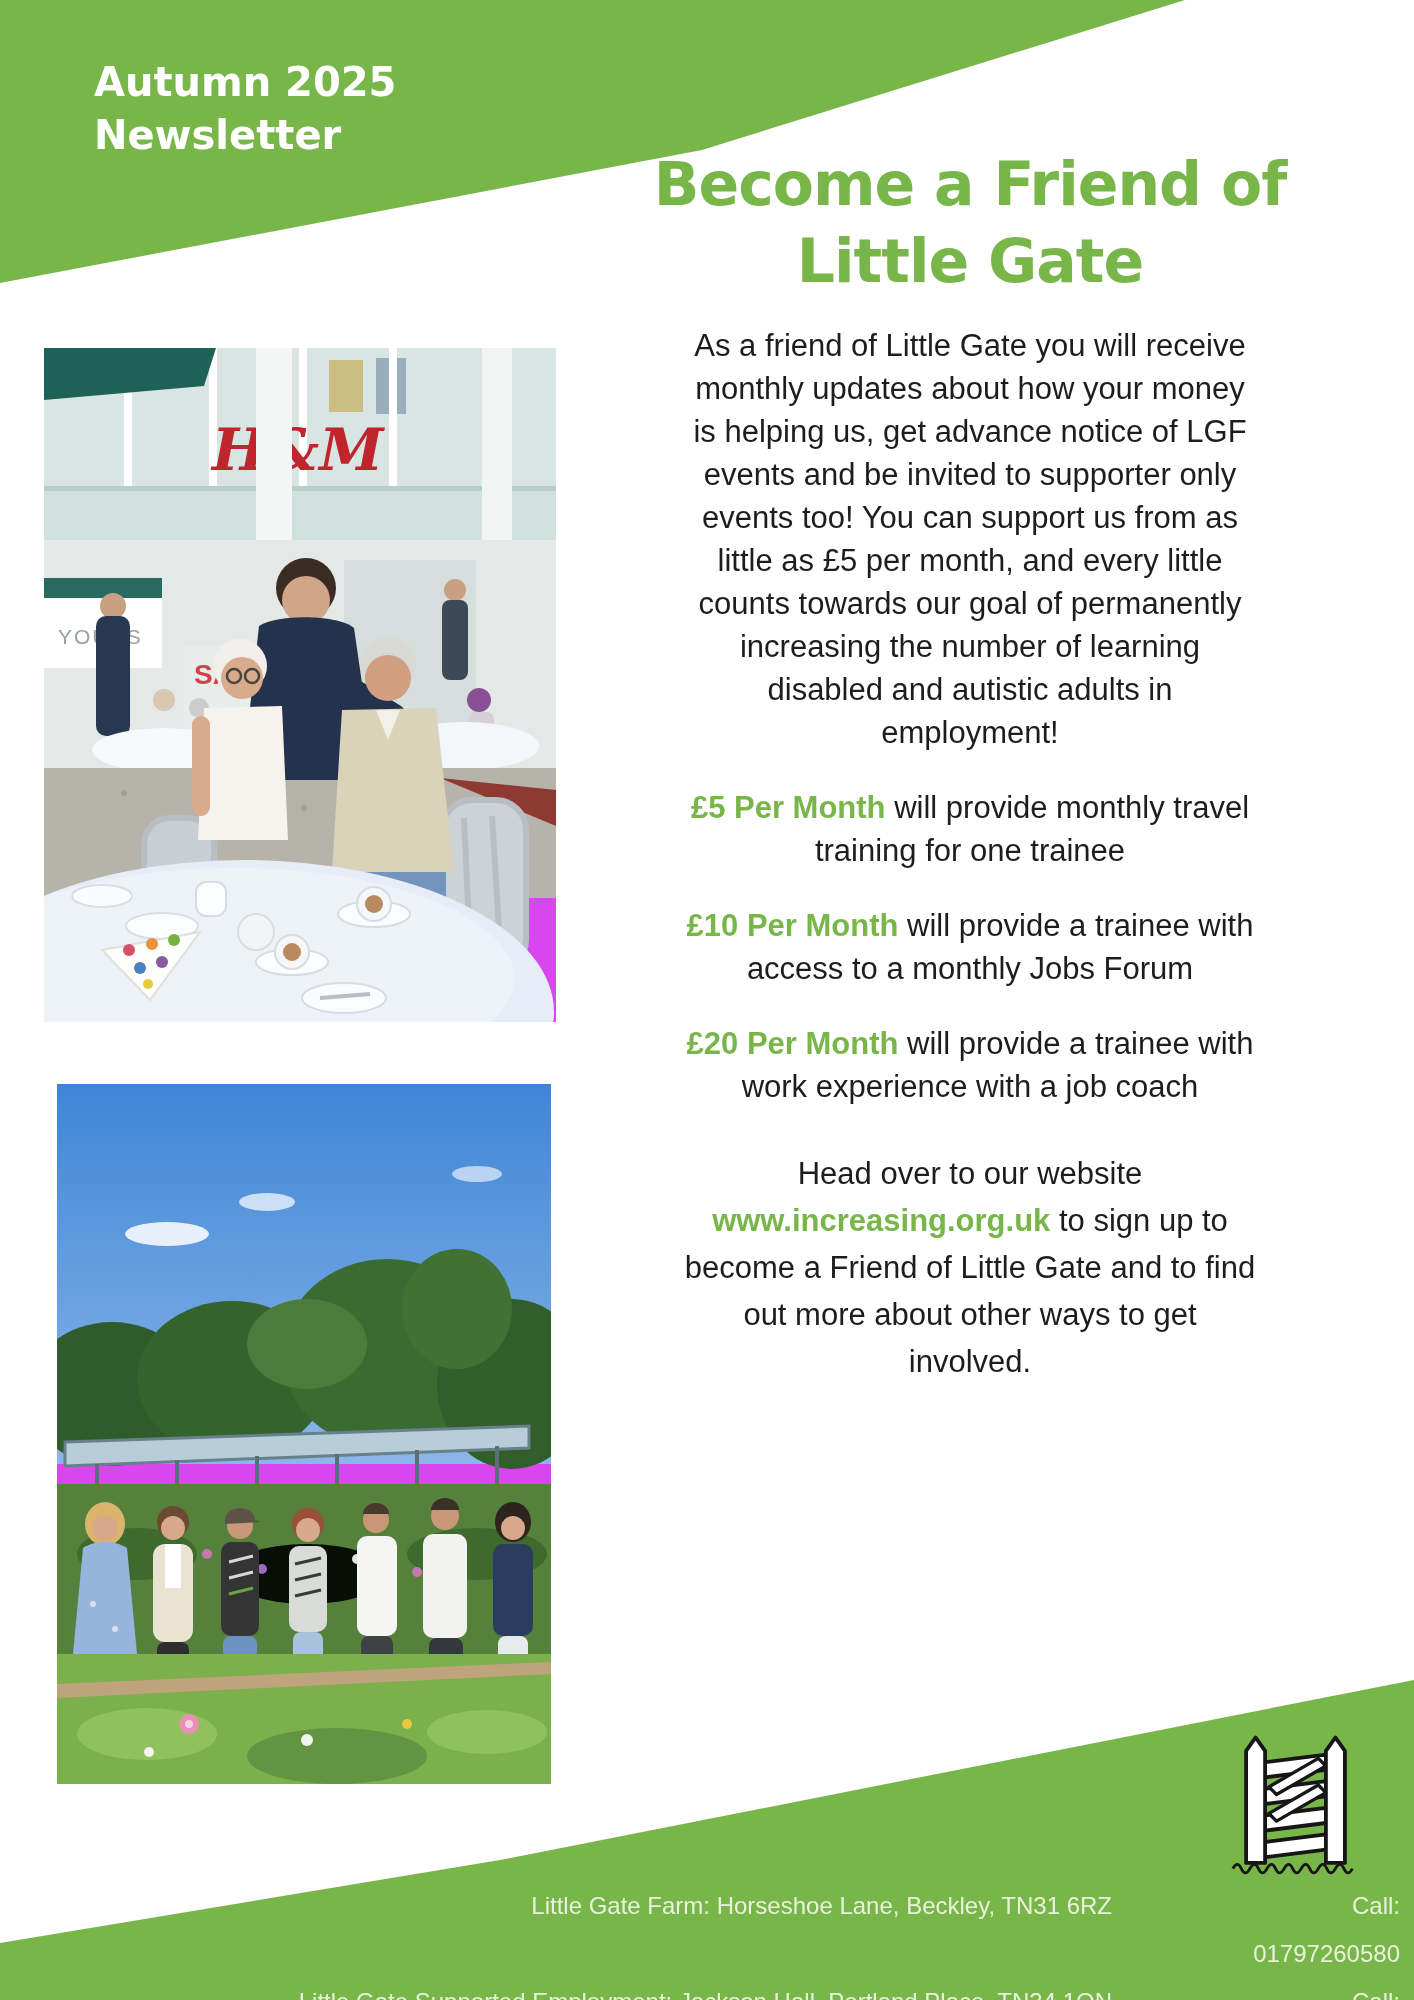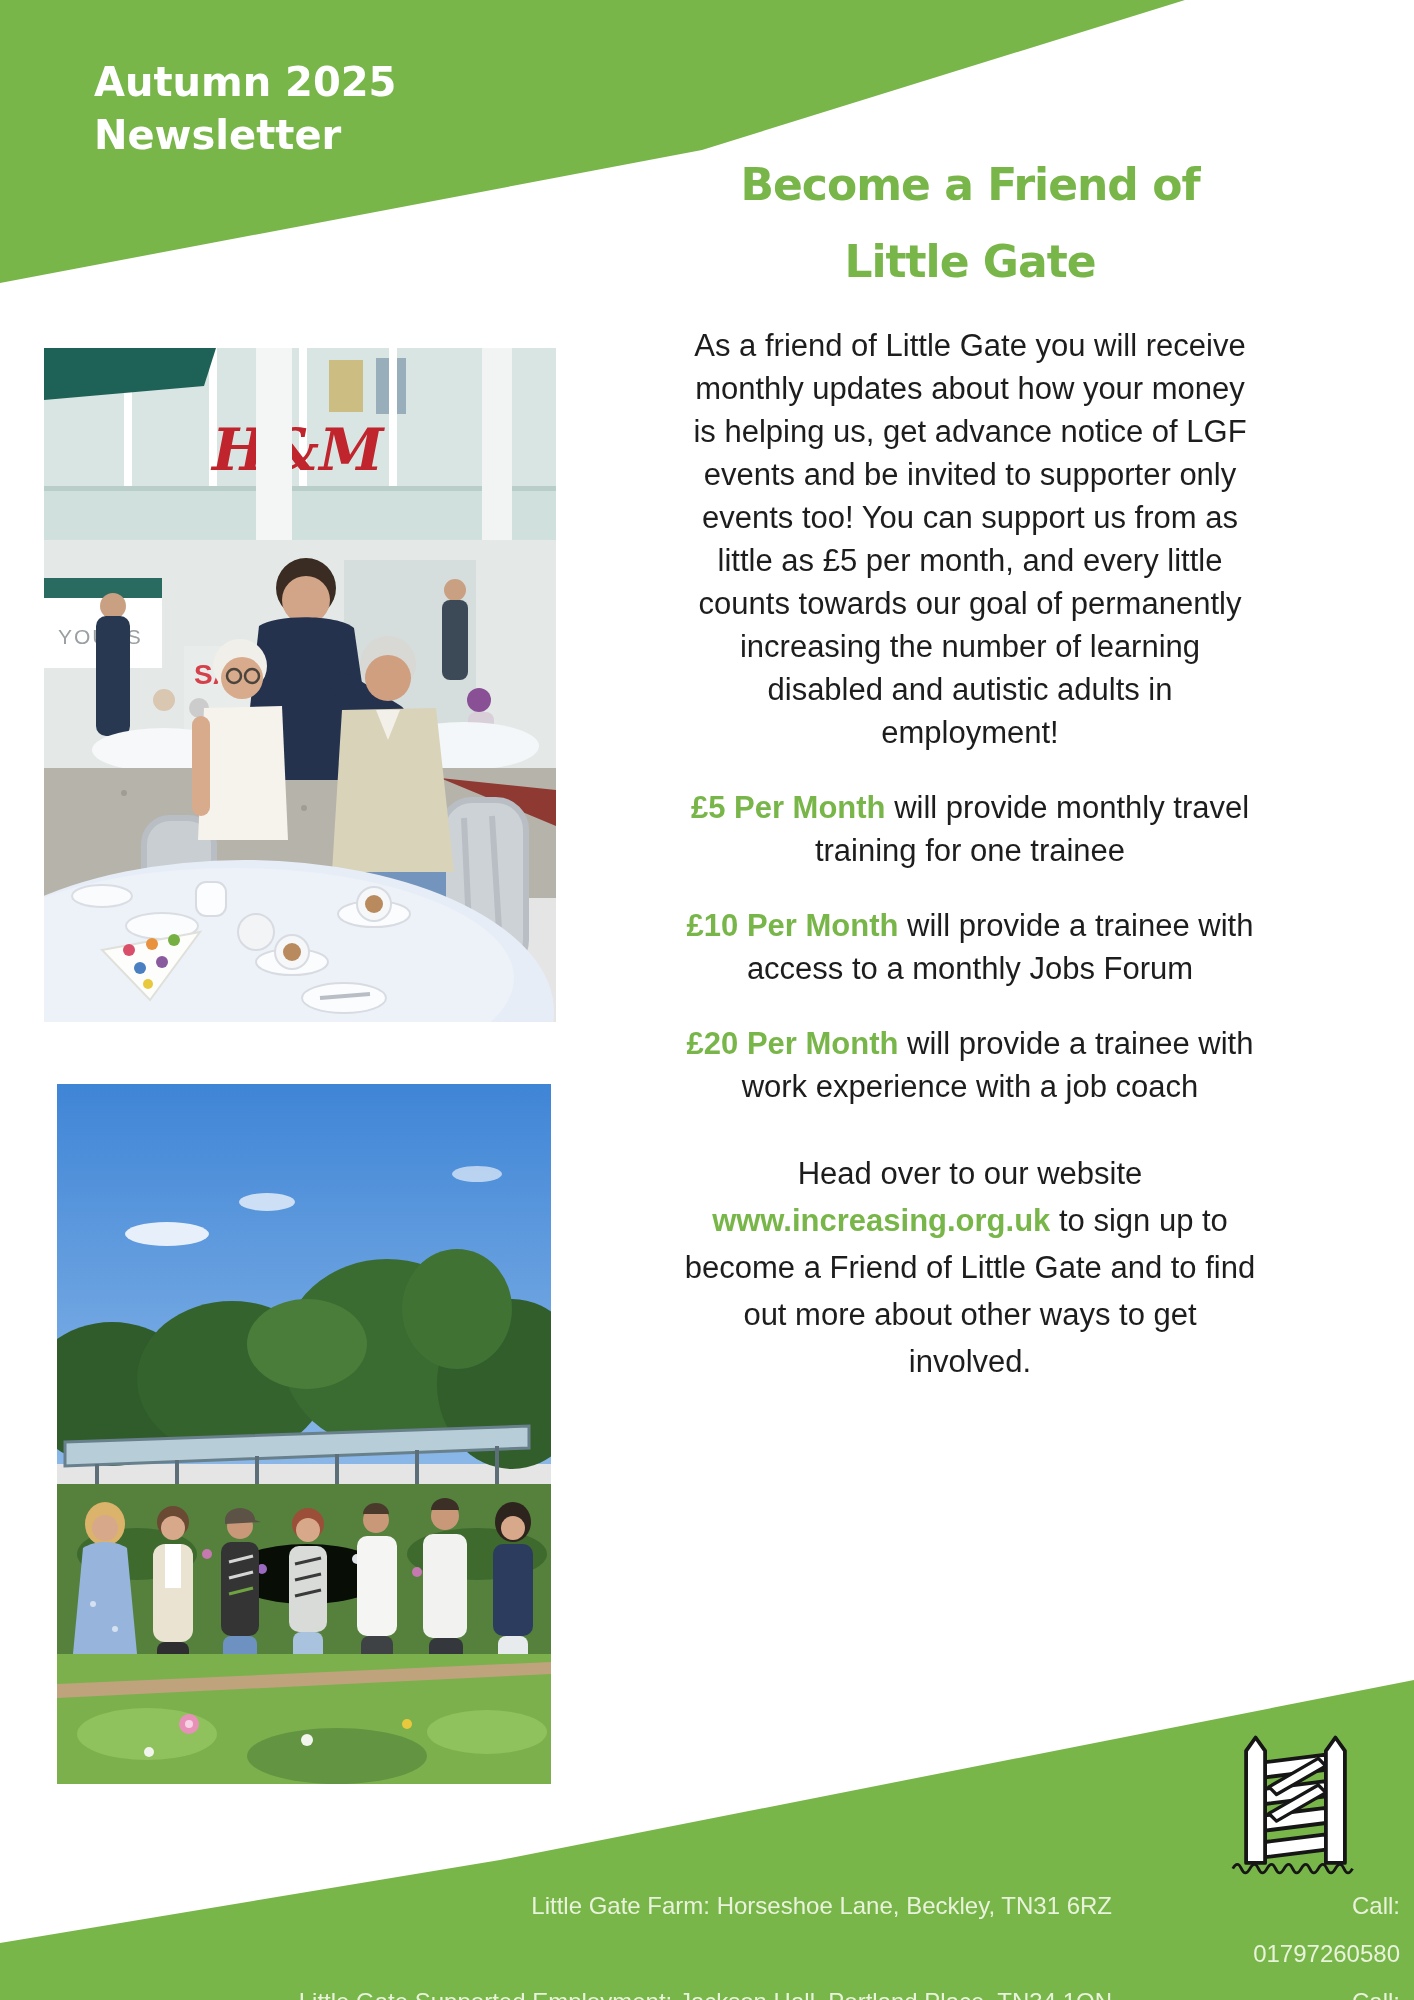--- a/index.html
+++ b/index.html
@@ -23,35 +23,35 @@
   }
 
   
   .right-col{
     position:absolute;left:540px;top:146px;width:860px;
     text-align:center;
   }
   .main-heading{
     margin:0;
     font-family:"DejaVu Sans",sans-serif;
-    font-weight:800;font-size:44px;line-height:77px;
+    font-weight:800;font-size:60px;line-height:77px;
     color:#79b64a;white-space:pre-line;letter-spacing:-1px;
   }
   .body-text{
     margin:0;
     font-size:31px;line-height:43px;
     color:#1d1d1d;white-space:pre-line;
   }
   .intro{margin-top:24px;}
   .tier{margin-top:32px;}
   .cta{margin-top:42px;line-height:47px;}
   .green{color:#79b64a;font-weight:700;}
 
   
-  .photo{position:absolute;overflow:hidden;background:#e5e5e5;}
+  .photo{position:absolute;overflow:hidden;background:#d946ef;}
   .photo-1{left:44px;top:348px;width:512px;height:674px;}
   .photo-2{left:57px;top:1084px;width:494px;height:700px;}
 
   
   .footer-svg{position:absolute;left:0;top:1680px;}
   .gate-logo{position:absolute;left:1228px;top:1728px;}
   .footer-text{
     position:absolute;left:0;top:1882px;width:1414px;
     font-size:24px;line-height:48px;color:#e9f3dc;
   }

